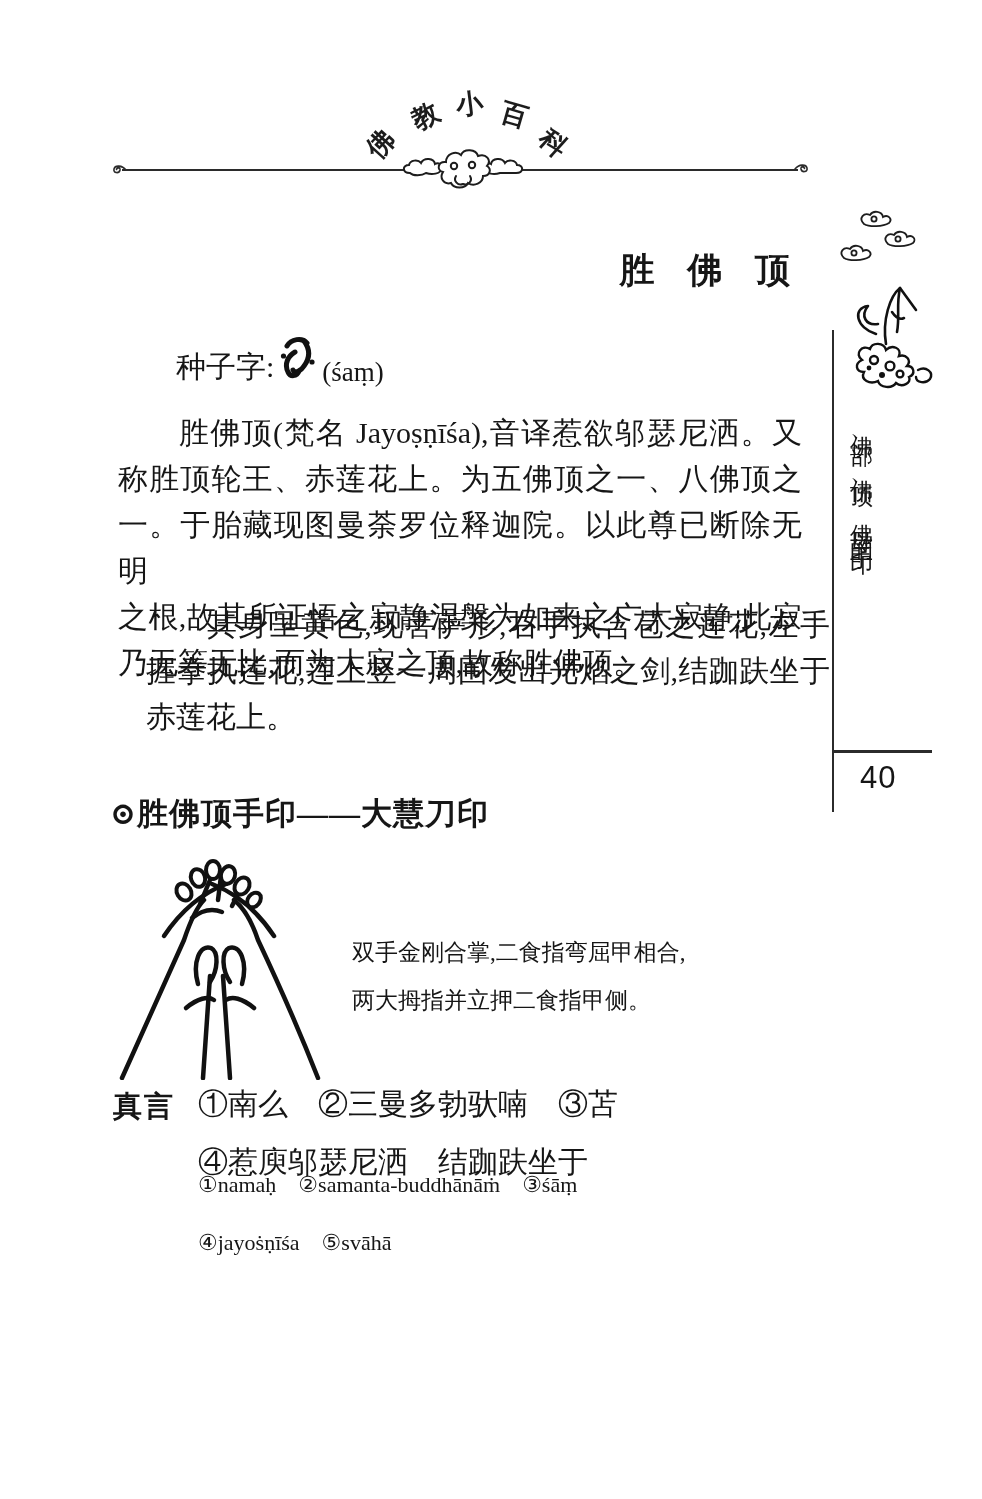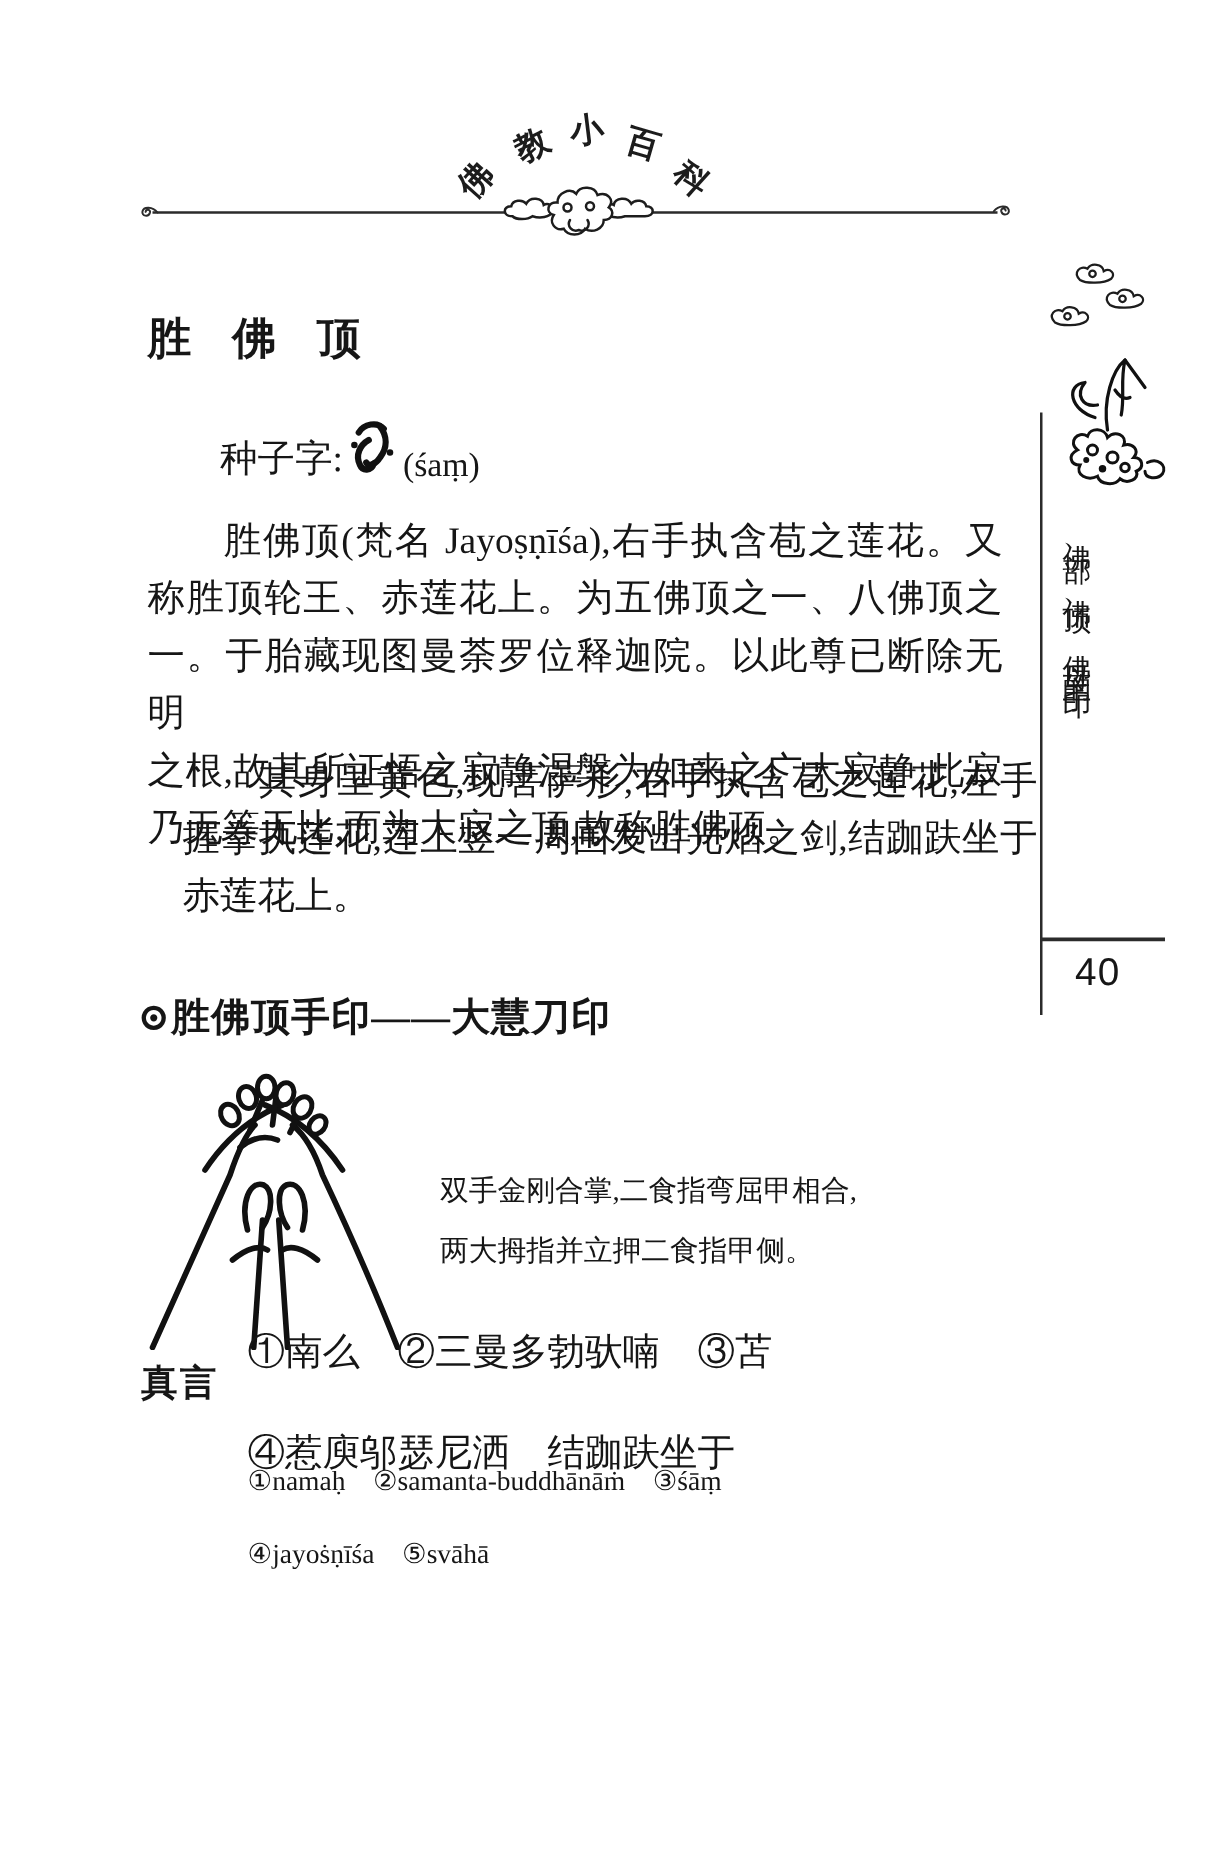--- a/index.html
+++ b/index.html
@@ -5,21 +5,21 @@
   html,body{margin:0;padding:0;background:#ffffff;}
   .page{position:relative;width:982px;height:1499px;background:#ffffff;
         font-family:"Liberation Serif","DejaVu Serif",serif;color:#161616;overflow:hidden;}
   .abs{position:absolute;}
 
   
   .arc-char{position:absolute;font-size:27px;font-weight:700;color:#1c1c1c;}
   .rule{position:absolute;background:#2b2b2b;}
 
   
-  .doc-title{position:absolute;left:118px;top:247px;width:684px;text-align:left;
+  .doc-title{position:absolute;left:118px;top:247px;width:684px;text-align:right;
              font-size:35px;font-weight:700;letter-spacing:12px;}
   .seed-line{position:absolute;left:176px;top:344px;height:44px;display:flex;align-items:flex-end;font-size:30px;}
   .seed-roman{font-size:27px;margin-left:2px;}
   .para{position:absolute;left:118px;width:684px;font-size:30px;line-height:46px;}
   .jline{text-align:justify;text-align-last:justify;}
   .lastline{text-align:center;text-align-last:left;}
   .indent{text-indent:61px;}
   .section-heading{position:absolute;left:110px;top:793px;font-size:31px;font-weight:700;letter-spacing:1px;}
   .mudra-desc{position:absolute;left:352px;top:929px;font-size:23px;line-height:48px;}
 
@@ -75,21 +75,21 @@
         <path d="M24,5 C30,13 30,22 24,30 C21,35 15,38 13,34"></path>
         <path d="M15,16 C8,20 4,28 8,36 C10,41 17,41 19,35"></path>
       </g>
       <circle cx="3.5" cy="20" r="2.6" fill="#111"></circle>
       <circle cx="32" cy="26" r="2.6" fill="#111"></circle>
     </svg>
     <span class="seed-roman">(śaṃ)</span>
   </div>
 
   <div class="para" style="top:410px;">
-    <div class="jline indent">胜佛顶(梵名 Jayoṣṇīśa),右手执含苞之莲花。又</div>
+    <div class="jline indent">胜佛顶(梵名 Jayoṣṇīśa),音译惹欲邬瑟尼洒。又</div>
     <div class="jline">称胜顶轮王、赤莲花上。为五佛顶之一、八佛顶之</div>
     <div class="jline">一。于胎藏现图曼荼罗位释迦院。以此尊已断除无明</div>
     <div class="jline">之根,故其所证悟之寂静涅槃为如来之广大寂静,此寂</div>
     <div class="lastline">乃无等无比,而为大寂之顶,故称胜佛顶。</div>
   </div>
 
   <div class="para" style="top:602px;margin-left:28px;">
     <div class="jline indent">其身呈黄色,现菩萨形,右手执含苞之莲花,左手</div>
     <div class="jline">握拳执莲花,莲上竖一周围发出光焰之剑,结跏趺坐于</div>
     <div class="lastline">赤莲花上。</div>
@@ -130,21 +130,21 @@
       <ellipse cx="148" cy="44" rx="6" ry="8" transform="rotate(38 148 44)"></ellipse>
     </g>
   </svg>
 
   <div class="mudra-desc">
     <div>双手金刚合掌,二食指弯屈甲相合,</div>
     <div>两大拇指并立押二食指甲侧。</div>
   </div>
 
   <div class="mantra-label">真言</div>
-  <div class="mantra-cn" style="top:1061px;">①南么　②三曼多勃驮喃　③苫</div>
+  <div class="mantra-cn" style="top:1084px;">①南么　②三曼多勃驮喃　③苫</div>
   <div class="mantra-cn" style="top:1142px;">④惹庾邬瑟尼洒　结跏趺坐于</div>
   <div class="mantra-roman" style="top:1170px;">①namaḥ　②samanta-buddhānāṁ　③śāṃ</div>
   <div class="mantra-roman" style="top:1228px;">④jayoṡṇīśa　⑤svāhā</div>
 
   <svg class="abs" style="left:836px;top:210px;" width="82" height="62" viewBox="0 0 82 62">
     <g stroke="#1d1d1d" stroke-width="1.8" fill="#ffffff" stroke-linecap="round">
       <path d="M28,14 C22,8 28,2 34,5 C37,0 46,1 47,7 C52,4 57,9 53,13 C47,17 33,17 28,14 Z"></path>
       <circle cx="38" cy="9" r="2.6" fill="none"></circle>
       <path d="M52,34 C46,28 52,22 58,25 C61,20 70,21 71,27 C76,24 81,29 77,33 C71,37 57,37 52,34 Z"></path>
       <circle cx="62" cy="29" r="2.6" fill="none"></circle>

